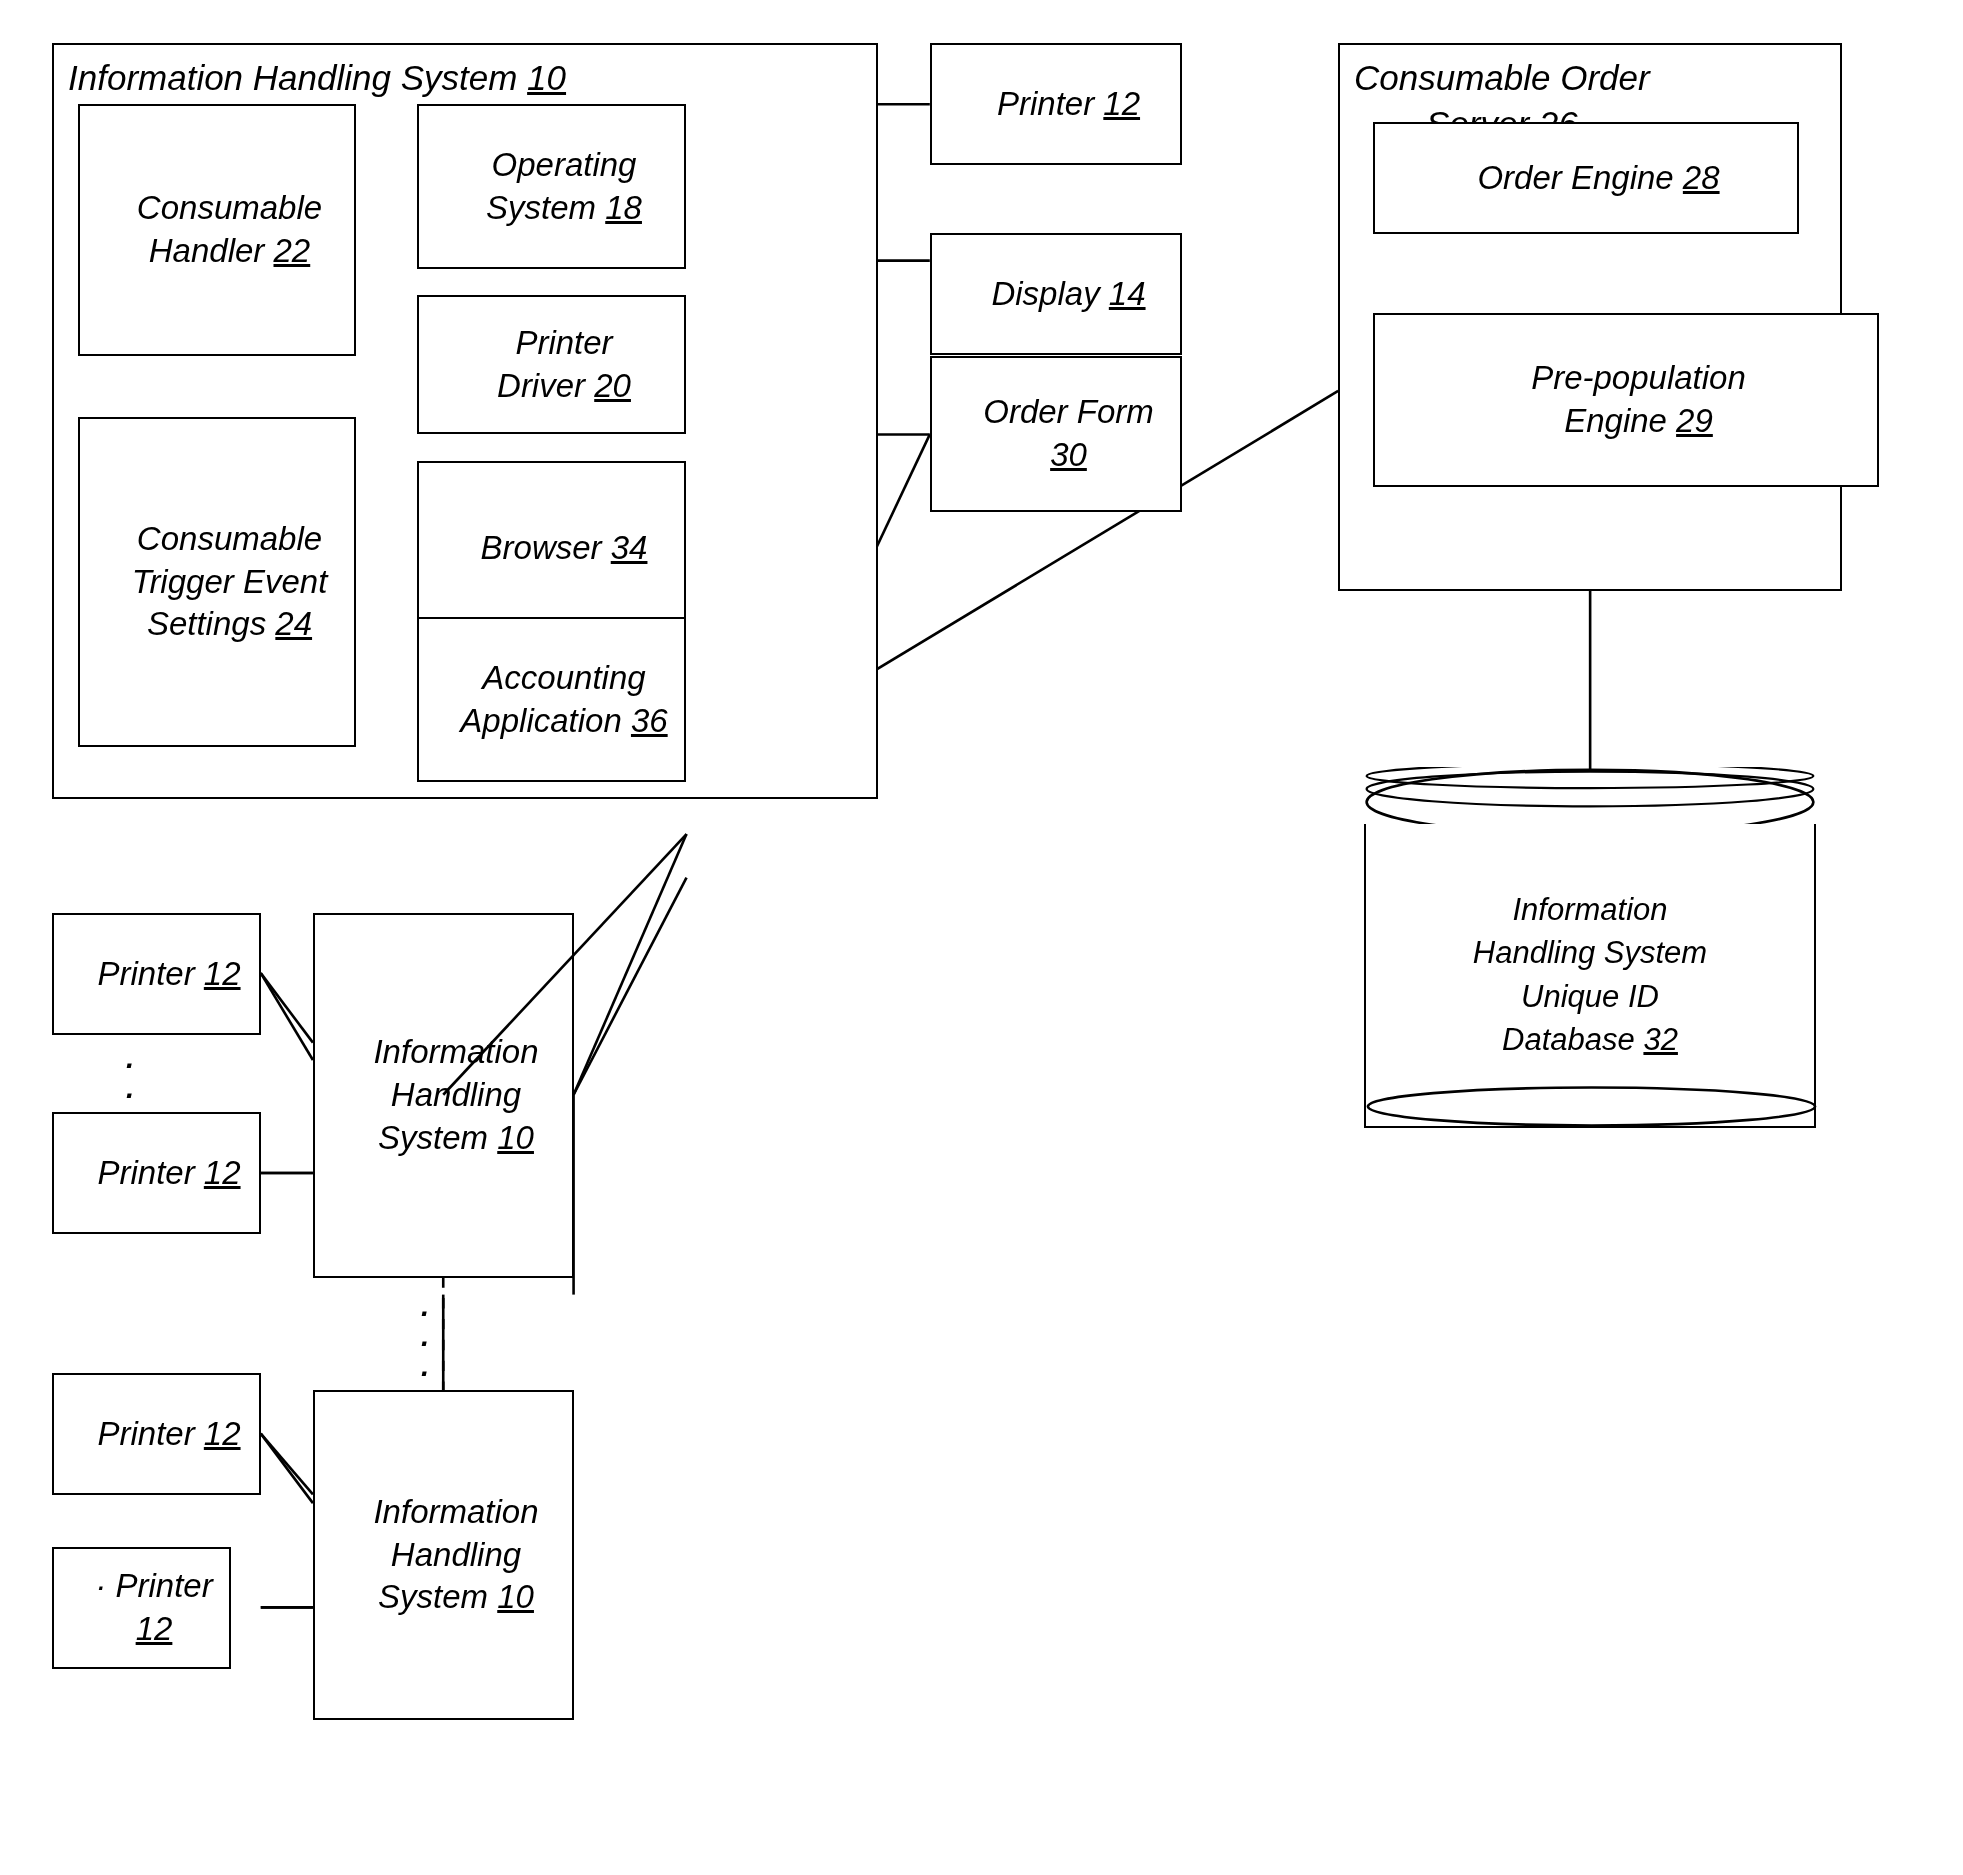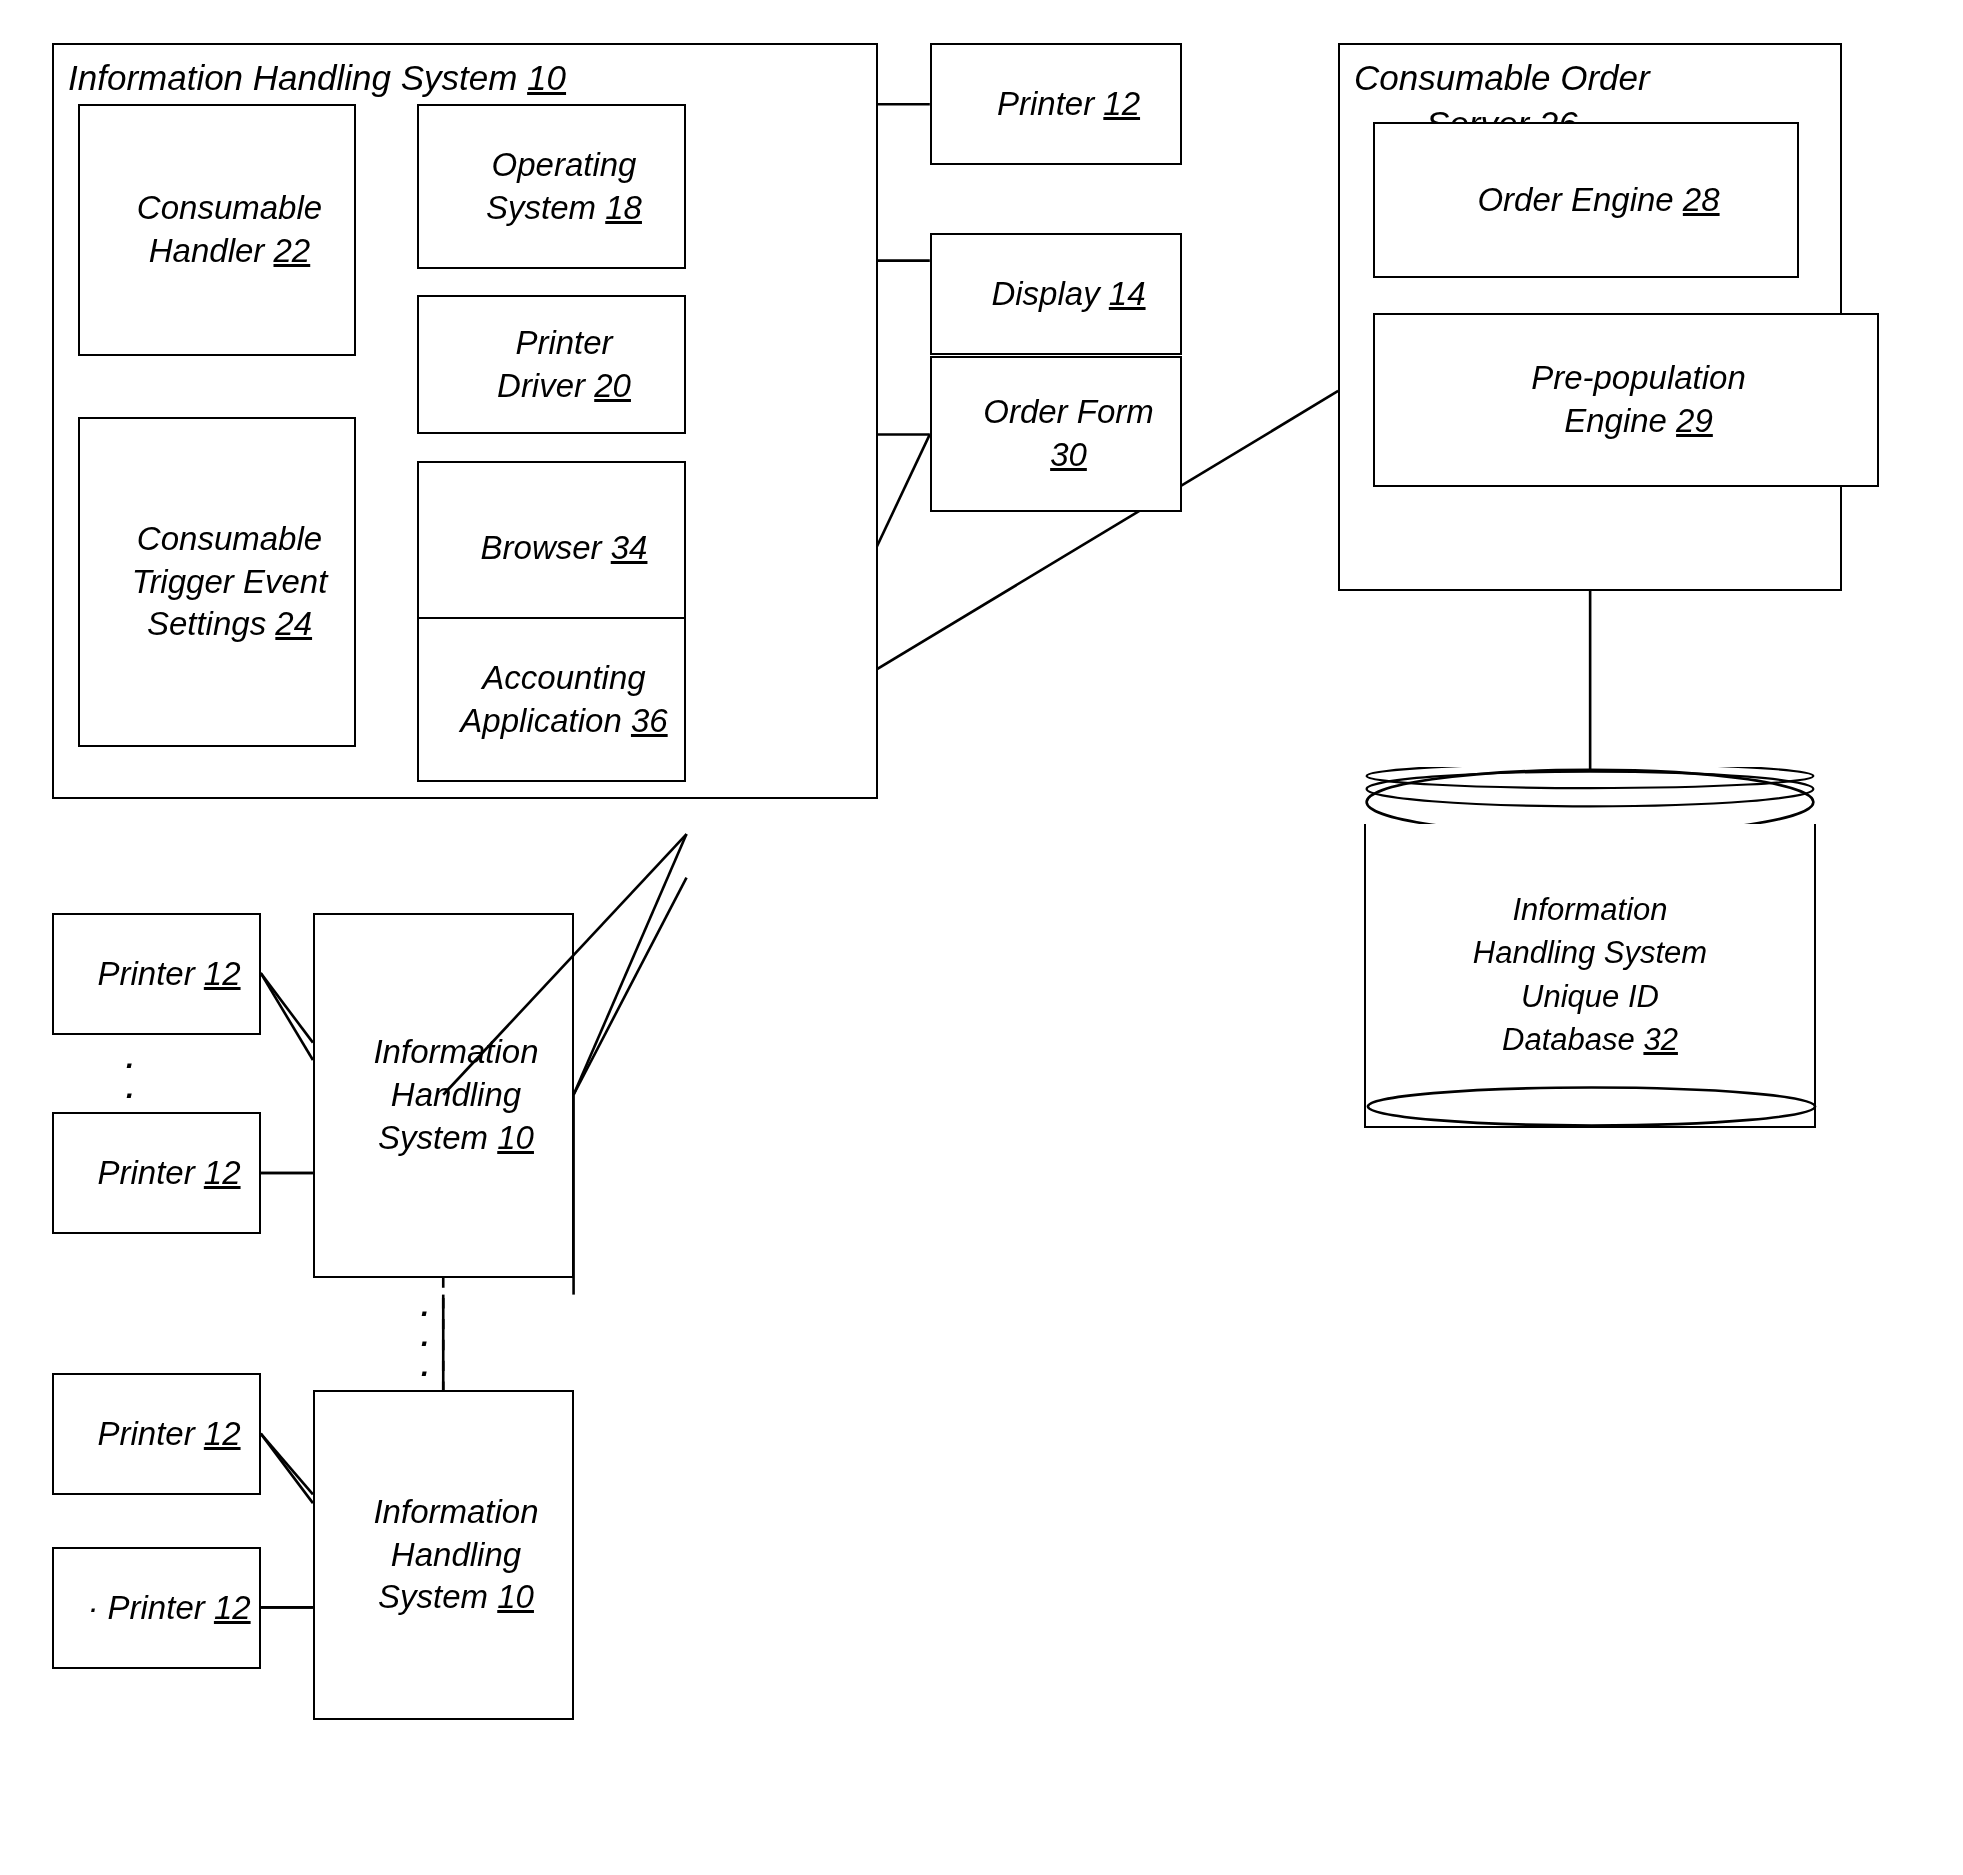--- a/index.html
+++ b/index.html
@@ -124,21 +124,21 @@
   </div>
 
   <div class="box" style="left:930px;top:356px;width:252px;height:156px;">
     <span class="box-label">Order Form<br><u>30</u></span>
   </div>
 
   <div class="box" style="left:1338px;top:43px;width:504px;height:548px;align-items:flex-start;justify-content:flex-start;padding:10.4px 14px;font-size:35px;">
     <span>Consumable Order<br>Server <u>26</u></span>
   </div>
 
-  <div class="box" style="left:1373px;top:122px;width:426px;height:156px;">
+  <div class="box" style="left:1373px;top:122px;width:426px;height:112px;">
     <span class="box-label">Order Engine <u>28</u></span>
   </div>
 
   <div class="box" style="left:1373px;top:313px;width:506px;height:174px;">
     <span class="box-label">Pre-population<br>Engine <u>29</u></span>
   </div>
 
 
   <div class="cylinder" style="left:1364px;top:765px;width:452px;height:365px;">
 
@@ -177,21 +177,21 @@
   </div>
 
   <div style="position:absolute;left:417px;top:1295px;font-size:43px;line-height:0.7;color:#000;">
     ·<br>·<br>·
   </div>
 
   <div class="box" style="left:52px;top:1373px;width:209px;height:122px;">
     <span class="box-label">Printer <u>12</u></span>
   </div>
 
-  <div class="box" style="left:52px;top:1547px;width:209px;height:122px;">
+  <div class="box" style="left:52px;top:1547px;width:179px;height:122px;">
     <span class="box-label">· Printer <u>12</u></span>
   </div>
 
   <div class="box" style="left:313px;top:1390px;width:261px;height:330px;">
     <span class="box-label">Information<br>Handling<br>System <u>10</u></span>
   </div>
 
   <svg class="lines" viewBox="0 0 2259 2158" width="1963" height="1875">
 
     <line x1="300" y1="1120" x2="360" y2="1200" stroke="#000" stroke-width="3"></line>

